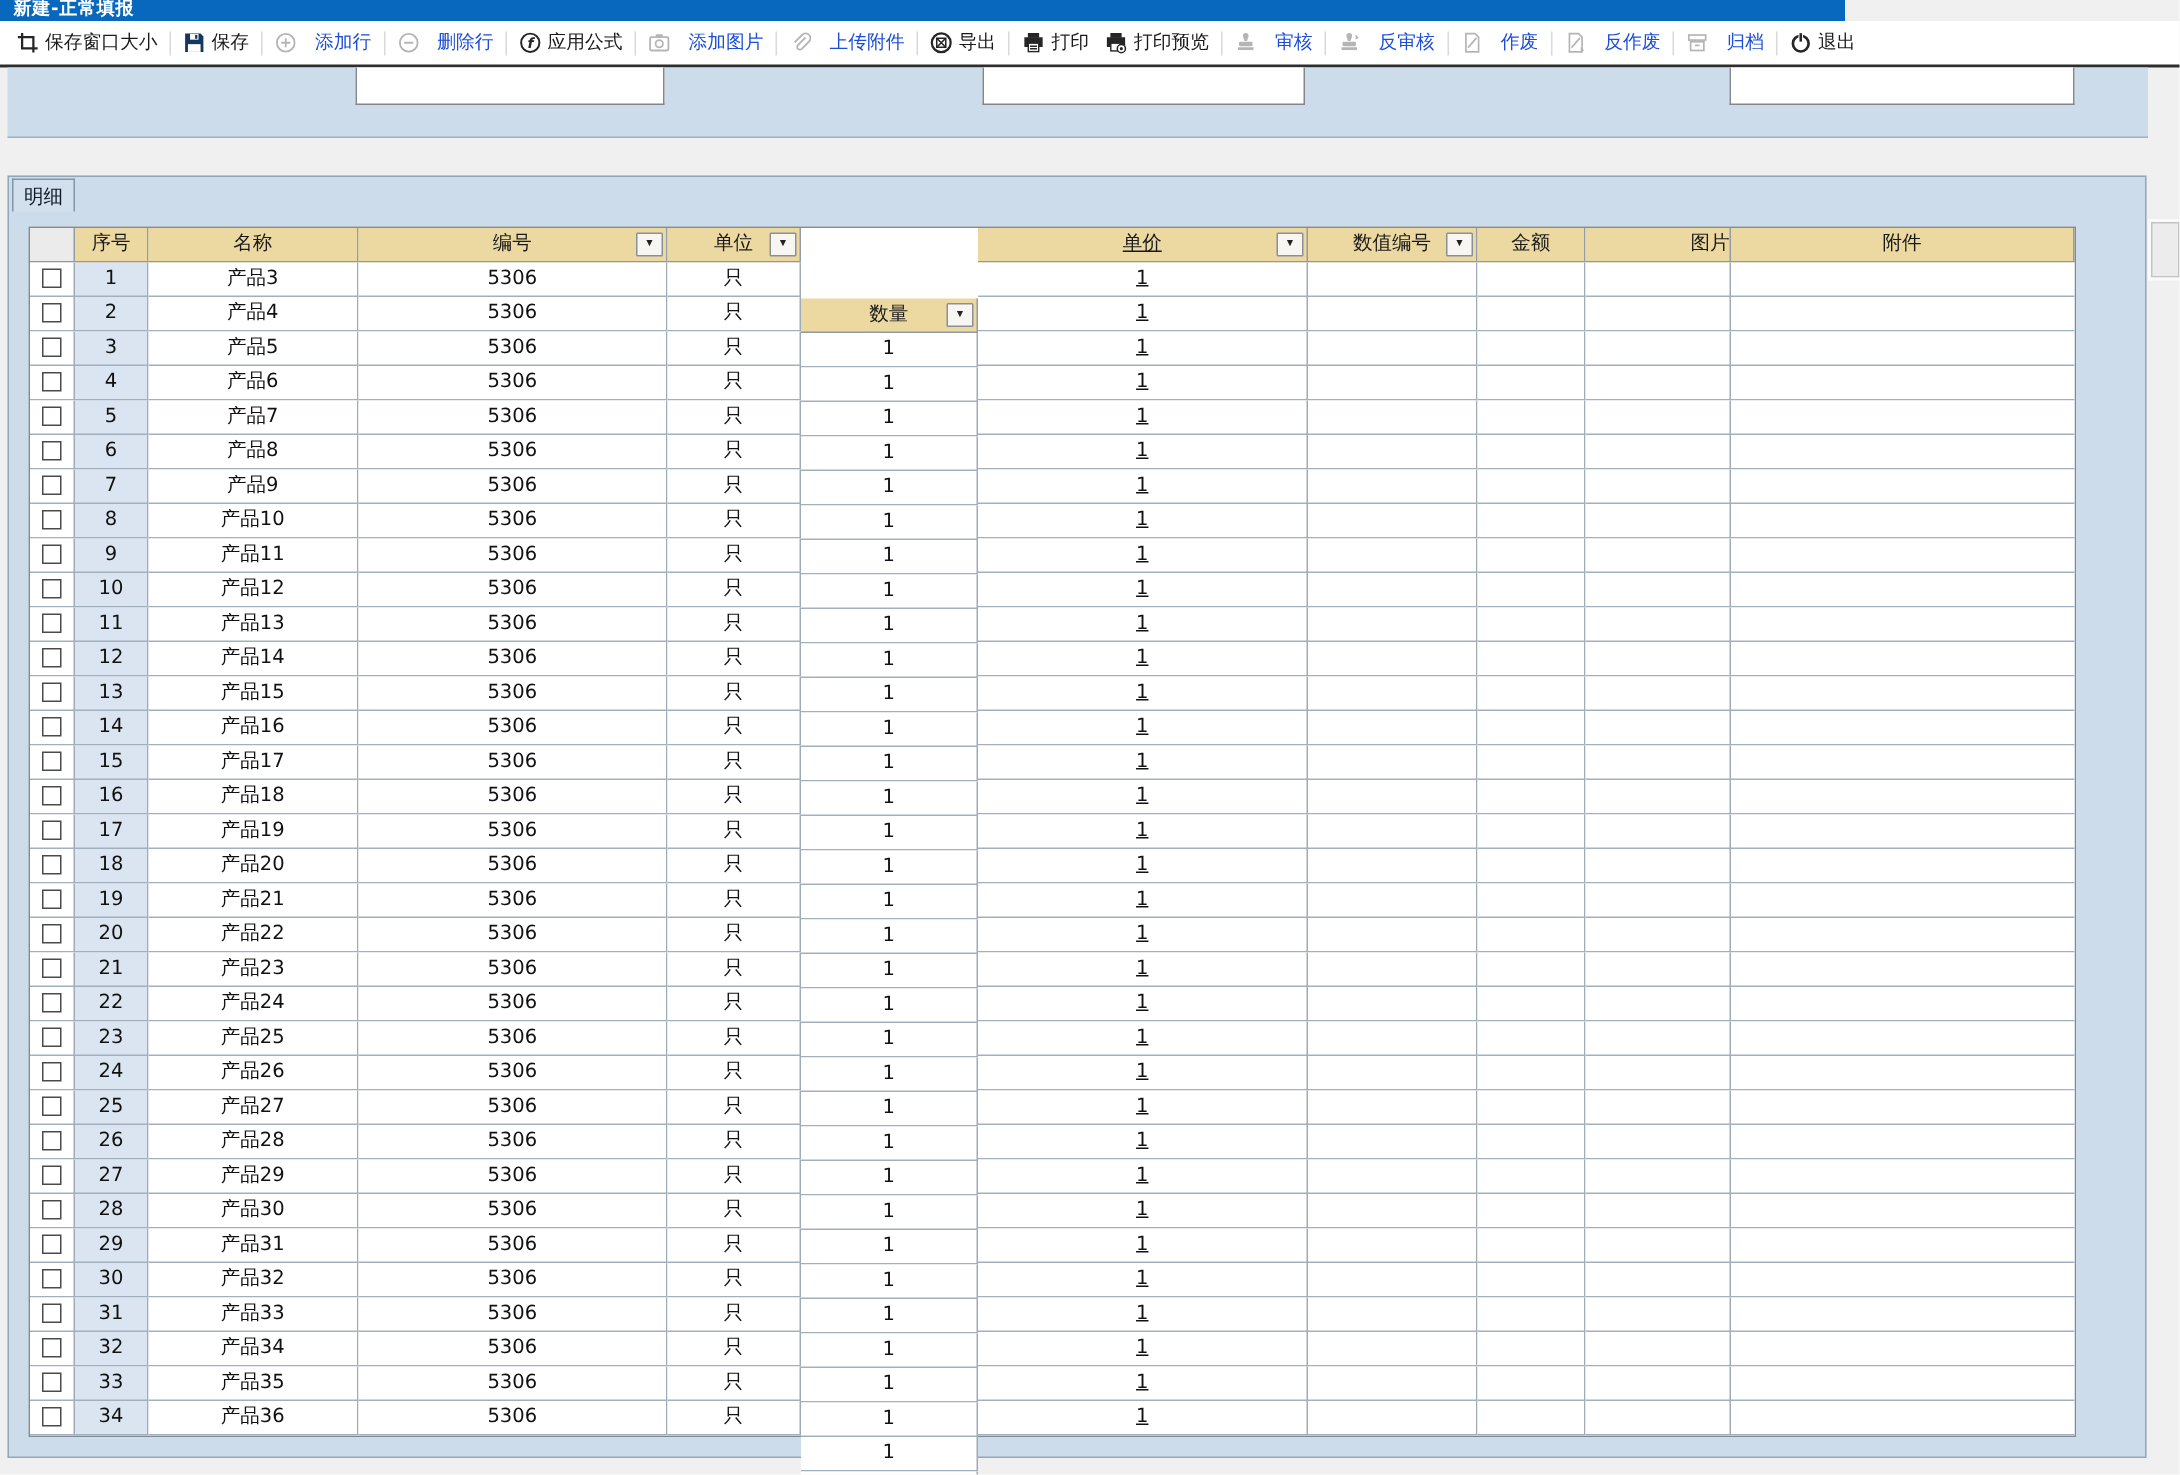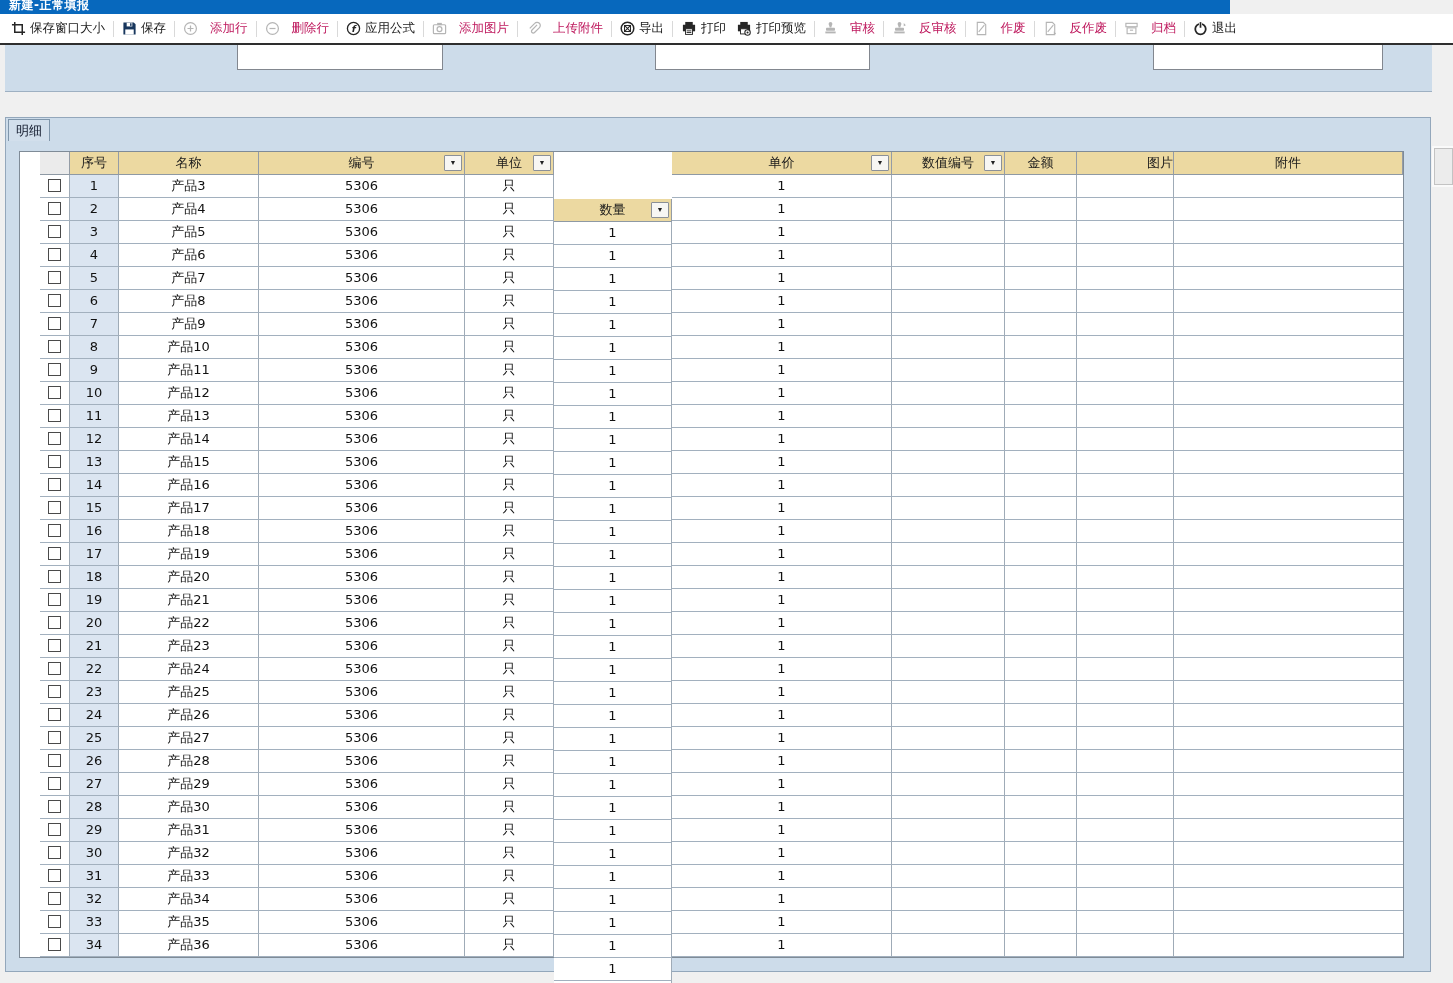--- a/index.html
+++ b/index.html
@@ -21,21 +21,21 @@
   }
   
   .toolbar{
     position:absolute;left:0;top:14px;width:1453px;height:29px;
     background:#ffffff;border-bottom:2px solid #2e2e2e;
     display:flex;align-items:center;padding-left:6px;box-sizing:content-box;
     font-size:12.5px;color:#1a1a1a;white-space:nowrap;
   }
   .titem{display:flex;align-items:center;gap:4px;padding:0 5px;cursor:pointer;}
   .titem .ticon{display:flex;align-items:center;}
-  .titem.disabled{color:#be185d;gap:12px;}
+  .titem.disabled{color:#1d4ed8;gap:12px;}
   .titem svg{color:#262626;}
   .titem.disabled svg{color:#b5b5b5;}
   .titem.save svg{color:#17365d;}
   .tsep{width:1px;height:16px;background:#d9d9d9;margin:0 3px;flex:0 0 auto;}
   
   .form-panel{
     position:absolute;left:5px;top:45px;width:1427px;height:46px;
     background:#cddcea;border-bottom:1px solid #9eb0c2;
   }
   .form-panel .finput{
@@ -55,34 +55,34 @@
     position:absolute;left:2px;top:1px;height:22px;box-sizing:border-box;
     padding:2px 7px 0 7px;background:#d2dfec;
     border:1px solid #8096ab;border-bottom:none;
     font-size:13px;color:#0f172a;
   }
   
   .tbl{
     position:absolute;left:13px;top:33px;
     border:1px solid #7f8b97;background:#fff;
   }
-  .trow{display:flex;height:23px;padding-left:20px;}
+  .trow{display:flex;height:23px;}
   .cell{
     box-sizing:border-box;height:23px;line-height:22px;
     border-right:1px solid #9fabb7;border-bottom:1px solid #a2b0be;
     text-align:center;font-size:13px;color:#111;overflow:hidden;
     background:#fff;flex:0 0 auto;position:relative;
   }
   .thead .cell{
     background:#ecd9a1;border-right:1px solid #949ca6;border-bottom:1px solid #8e99a4;
     color:#1a1a1a;
   }
   .thead .cell.c-cb{background:#ebebeb;}
   .c-cb{width:30px;} .c-no{width:49px;} .c-name{width:140px;} .c-code{width:206px;}
-  .c-unit{width:89px;} .c-qty{width:118px;margin-top:47px;} .c-price{width:220px;} .c-numcode{width:113px;}
+  .c-unit{width:89px;} .c-qty{width:118px;margin-top:47px;} .c-price{width:220px;text-decoration:underline;} .c-numcode{width:113px;}
   .c-amount{width:72px;} .c-pic{width:97px;text-align:right;} .c-attach{width:229px;border-right:none;}
   .tbody .c-no{background:#dbe5f1;}
   .ddbtn{
     position:absolute;right:2px;top:3px;width:18px;height:16px;
     background:#f7f6f3;border:1px solid #8b9097;border-radius:1px;
     font-size:7px;line-height:14px;text-align:center;color:#222;
     padding:0;cursor:pointer;
   }
   .rowcheck{
     display:inline-block;width:13px;height:13px;margin-top:4px;

